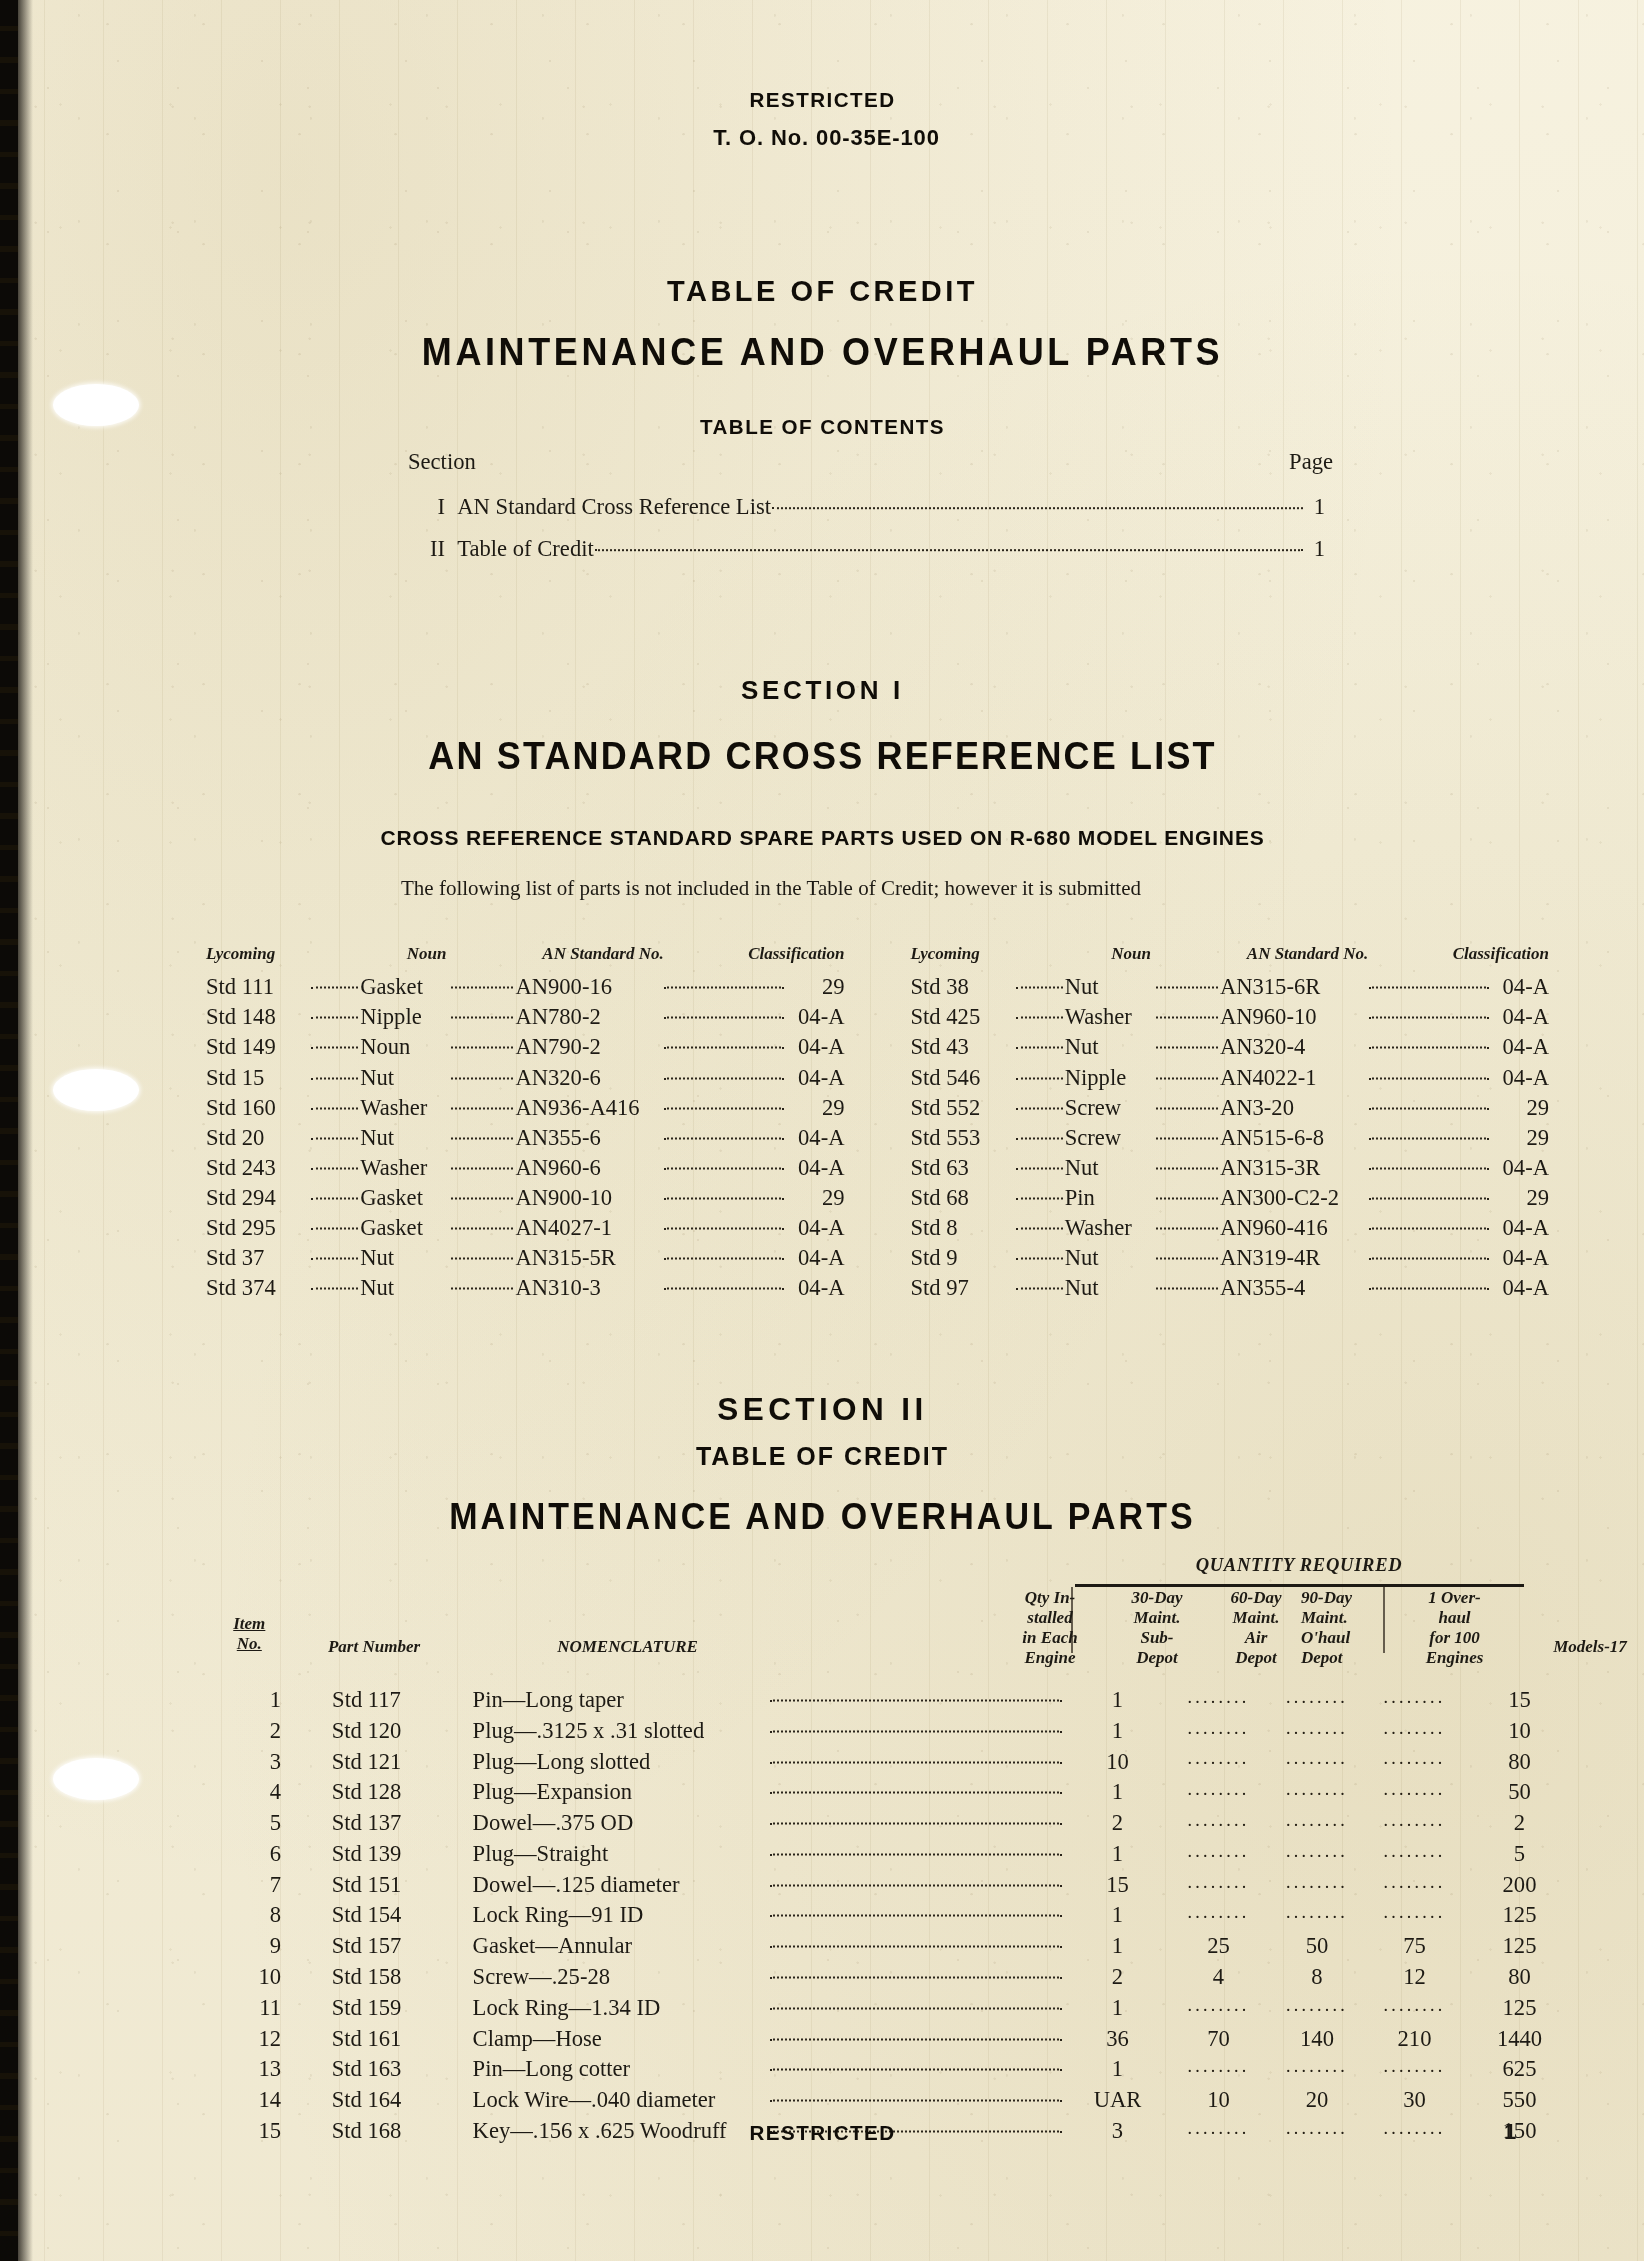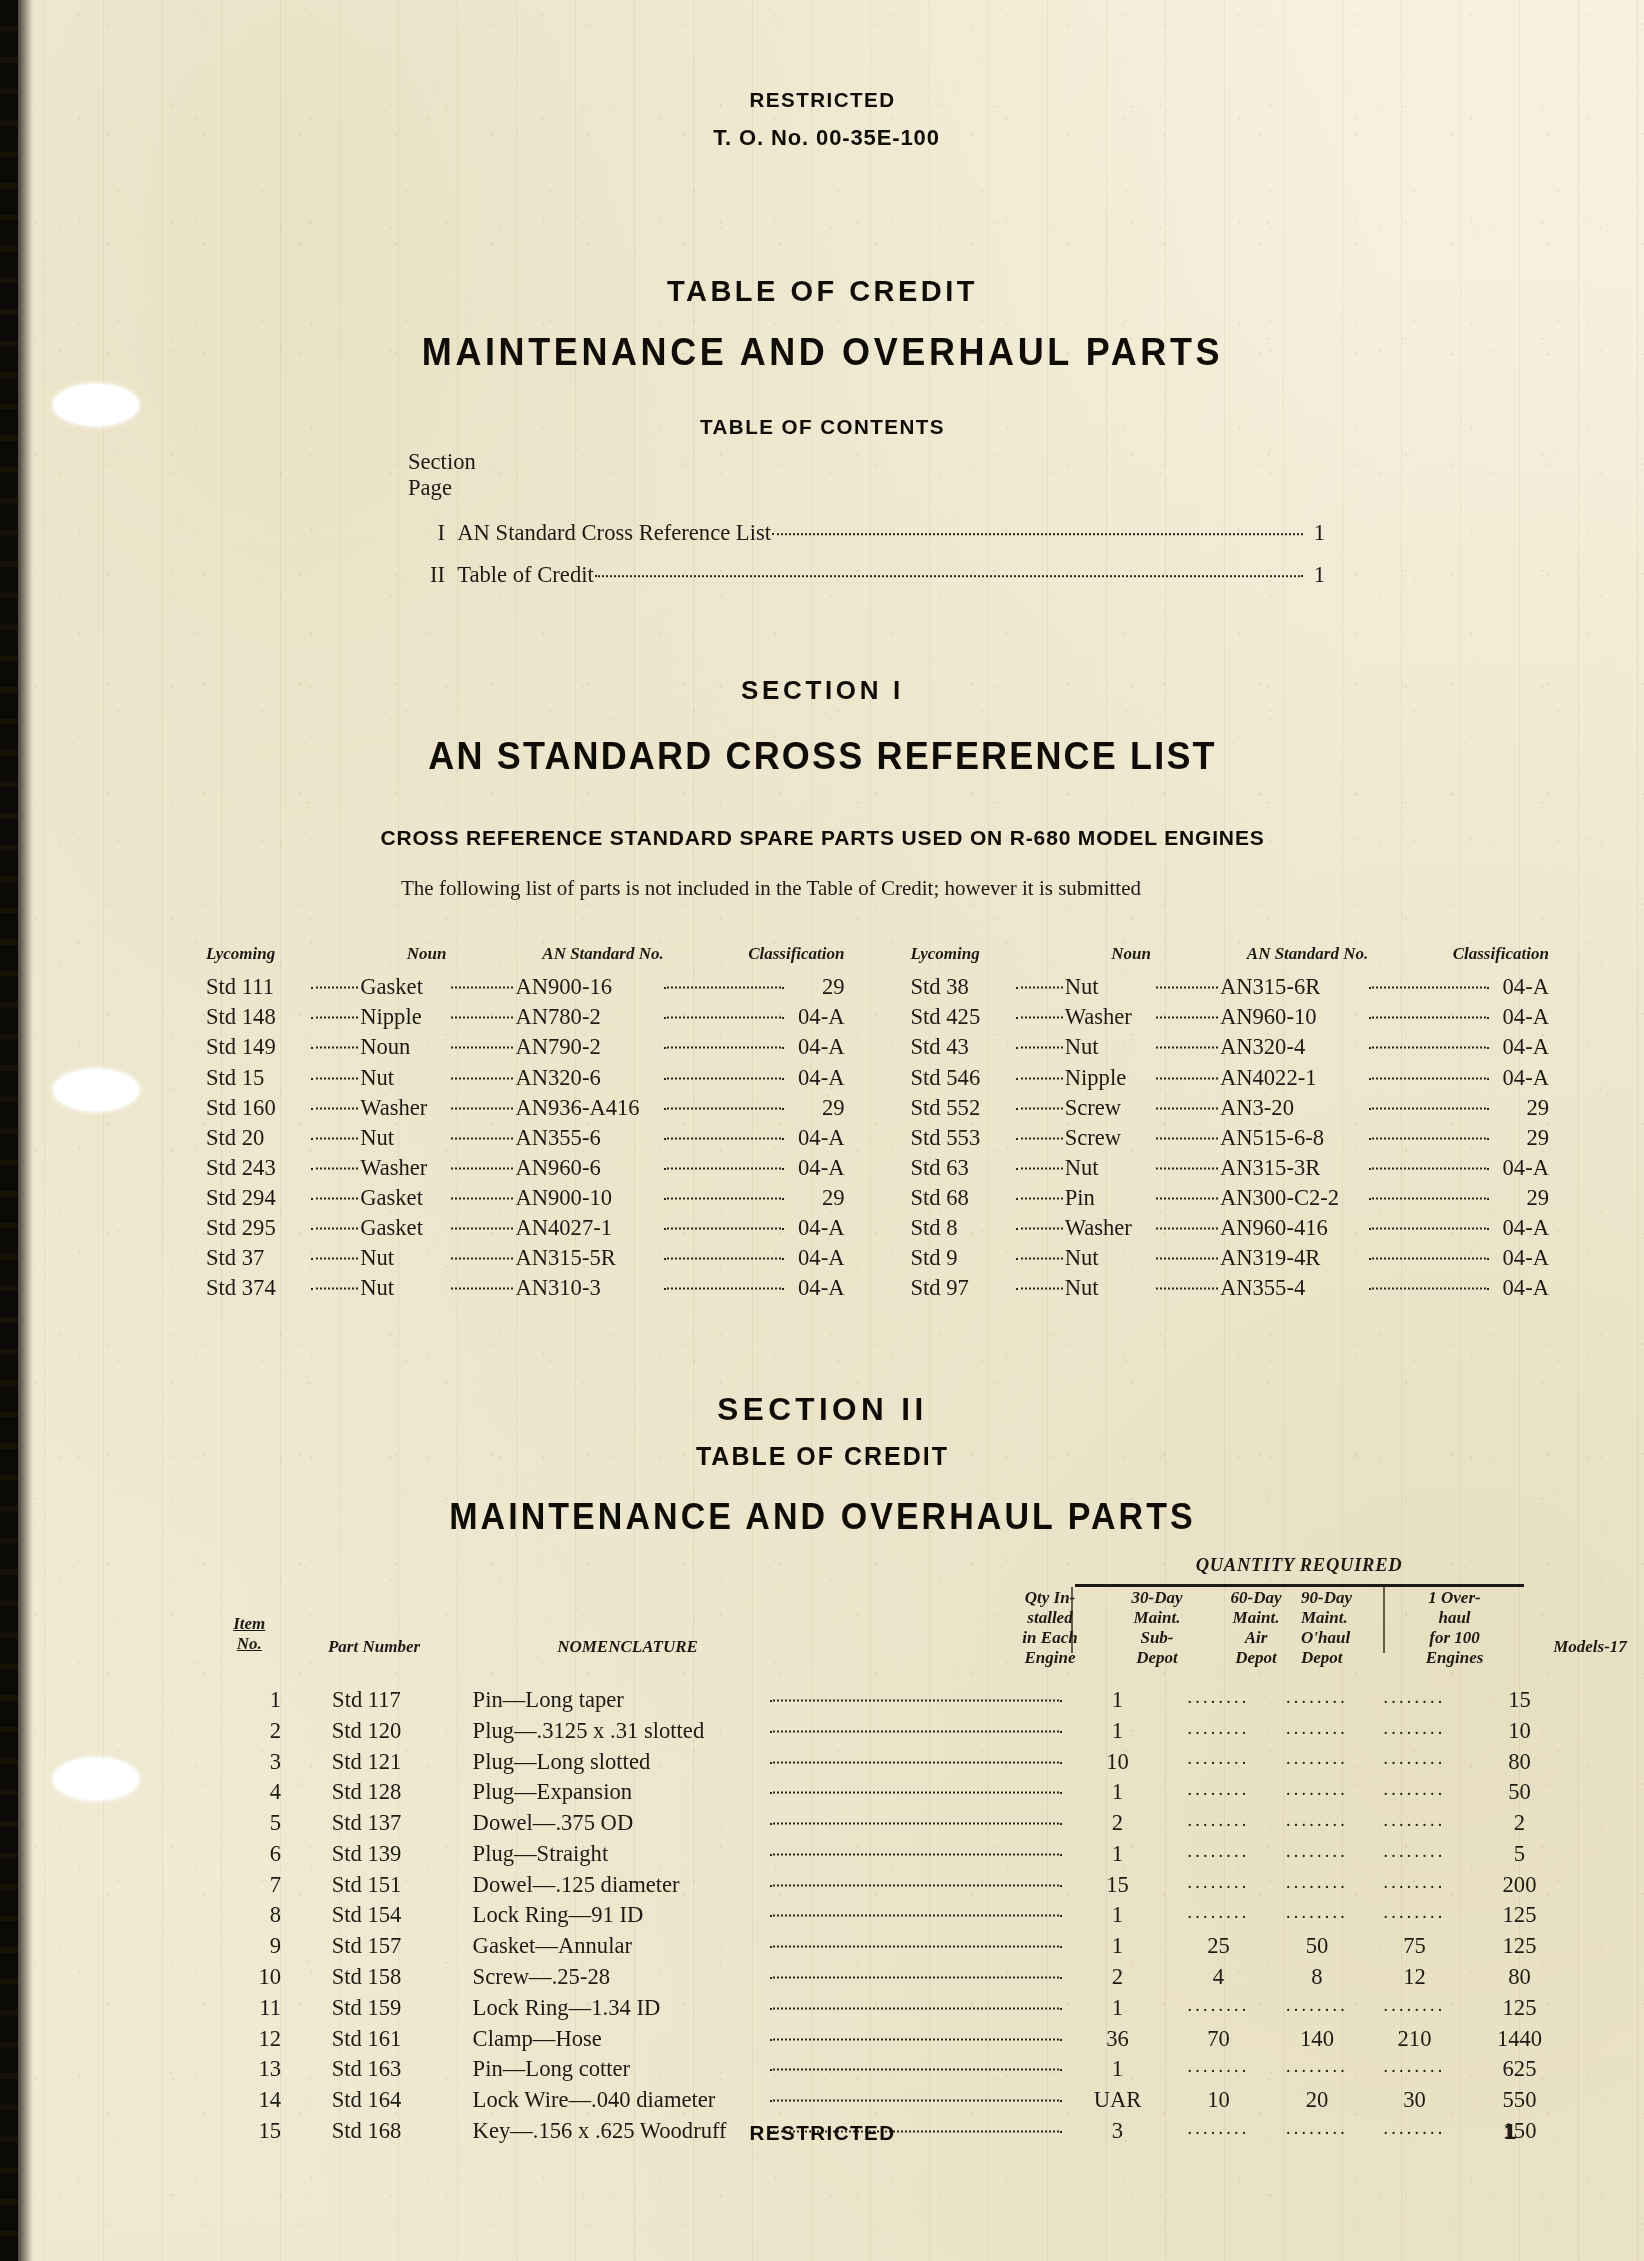--- a/index.html
+++ b/index.html
@@ -59,21 +59,21 @@
   }
   #restricted-top{position:absolute;top:88px;left:0;right:0;font-size:20.6px;letter-spacing:.07em;}
   #to-number{position:absolute;top:125px;left:0;right:0;font-size:22px;letter-spacing:.04em;margin-left:8px;}
 
   #title-1{position:absolute;top:275px;left:0;right:0;font-size:29px;letter-spacing:.12em;}
   #title-2{position:absolute;top:331px;left:0;right:0;font-size:36px;letter-spacing:.10em;transform:scaleY(1.06);}
   #toc-title{position:absolute;top:415px;left:0;right:0;font-size:20.6px;letter-spacing:.07em;}
 
   
   #toc{position:absolute;top:449px;left:408px;width:925px;font-size:22.6px;}
-  #toc .toc-head{display:flex;justify-content:space-between;margin-bottom:18.5px;flex-direction:column;}
+  #toc .toc-head{display:flex;justify-content:space-between;margin-bottom:18.5px;}
   #toc .toc-row{display:flex;align-items:baseline;margin-bottom:16.4px;}
   #toc .sec-num{width:37px;text-align:right;}
   #toc .sec-label{padding-left:12.3px;white-space:nowrap;}
   #toc .leader{
     flex:1;margin:0 2.7px 0 1.4px;
     border-bottom:2.1px dotted #2a241a;transform:translateY(-4.8px);
   }
   #toc .pg{width:27px;text-align:center;}
 
   #sec1-num{position:absolute;top:675px;left:0;right:0;font-size:26px;letter-spacing:.14em;}

